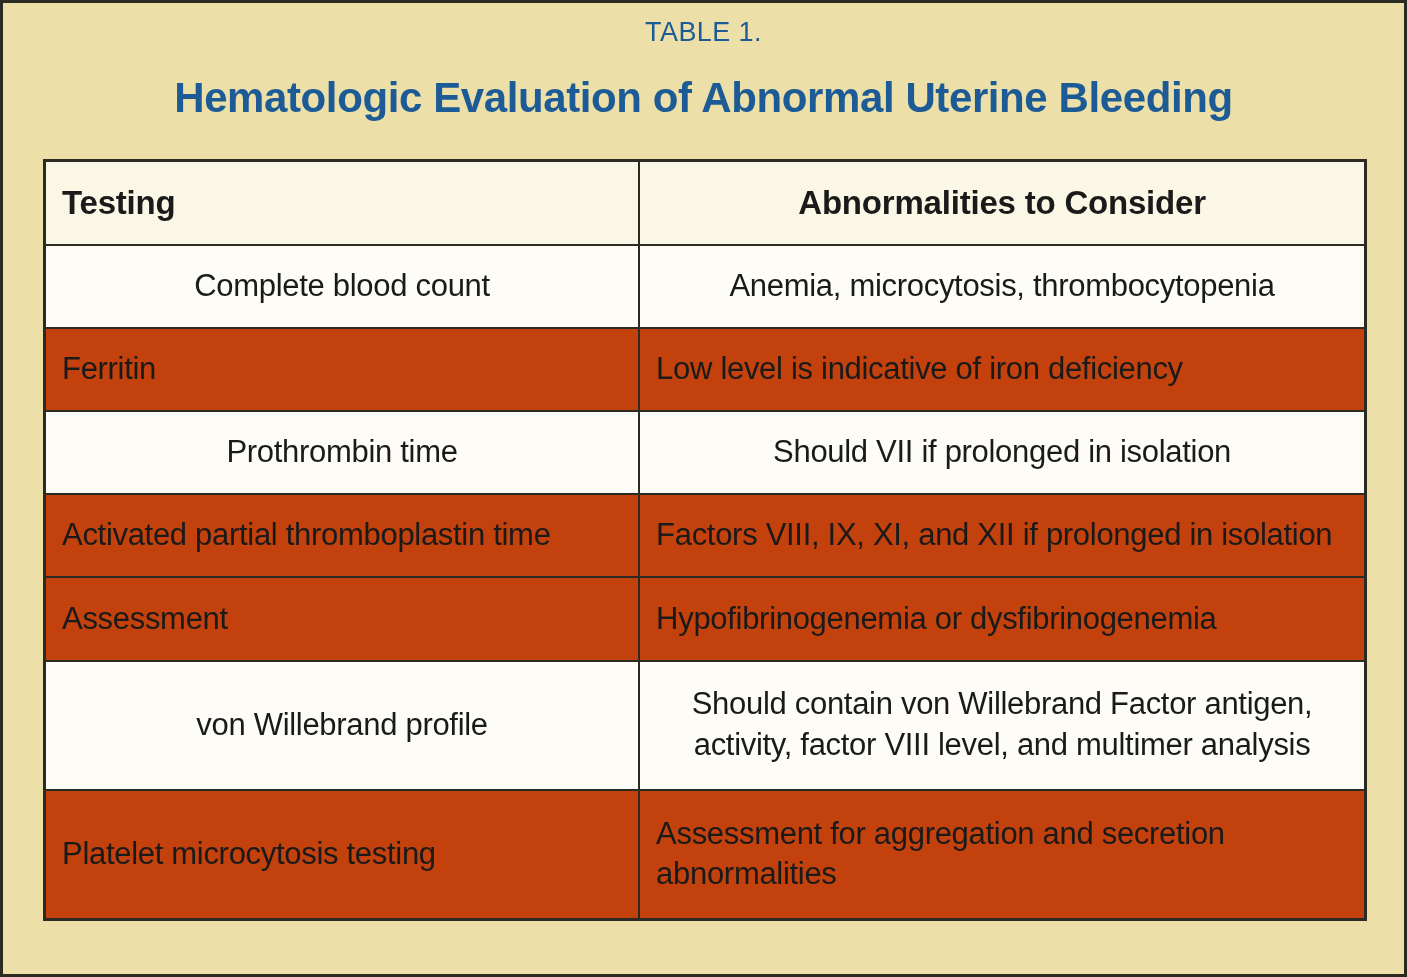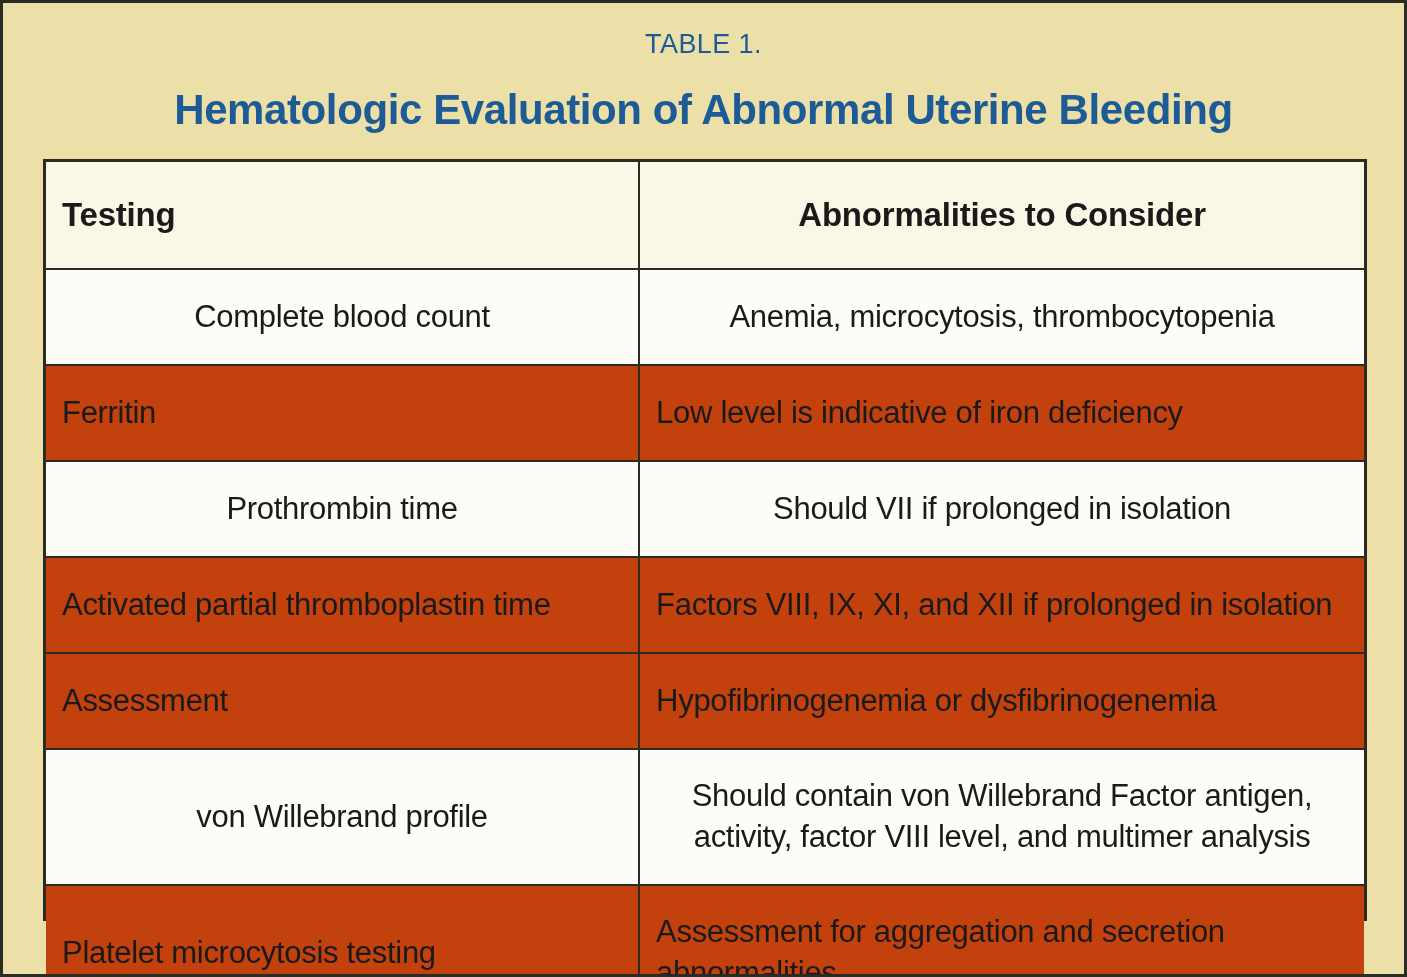--- a/index.html
+++ b/index.html
@@ -17,21 +17,21 @@
     height: 977px;
     box-sizing: border-box;
     background: #ecdfa7;
     border: 3px solid #2b2b24;
     overflow: hidden;
   }
 
   .title-block {
     width: 100%;
     text-align: center;
-    padding-top: 26px;
+    padding-top: 14px;
   }
 
   .table-label {
     color: #1d5b96;
     font-family: "Liberation Sans", "DejaVu Sans", sans-serif;
     font-size: 27px;
     font-weight: 400;
     letter-spacing: 0.4px;
     line-height: 1.15;
   }
@@ -64,21 +64,21 @@
     border-collapse: collapse;
     table-layout: fixed;
   }
 
   table.data-table col.col-testing { width: 45%; }
   table.data-table col.col-abnormal { width: 55%; }
 
   table.data-table th,
   table.data-table td {
     border: 2px solid #2b2b24;
-    padding: 12px 16px;
+    padding: 0 16px;
     vertical-align: middle;
     text-align: left;
   }
 
   table.data-table tr > *:first-child { border-left: none; }
   table.data-table tr > *:last-child { border-right: none; }
   table.data-table thead tr > * { border-top: none; }
   table.data-table tbody tr:last-child > * { border-bottom: none; }
 
   thead th {

